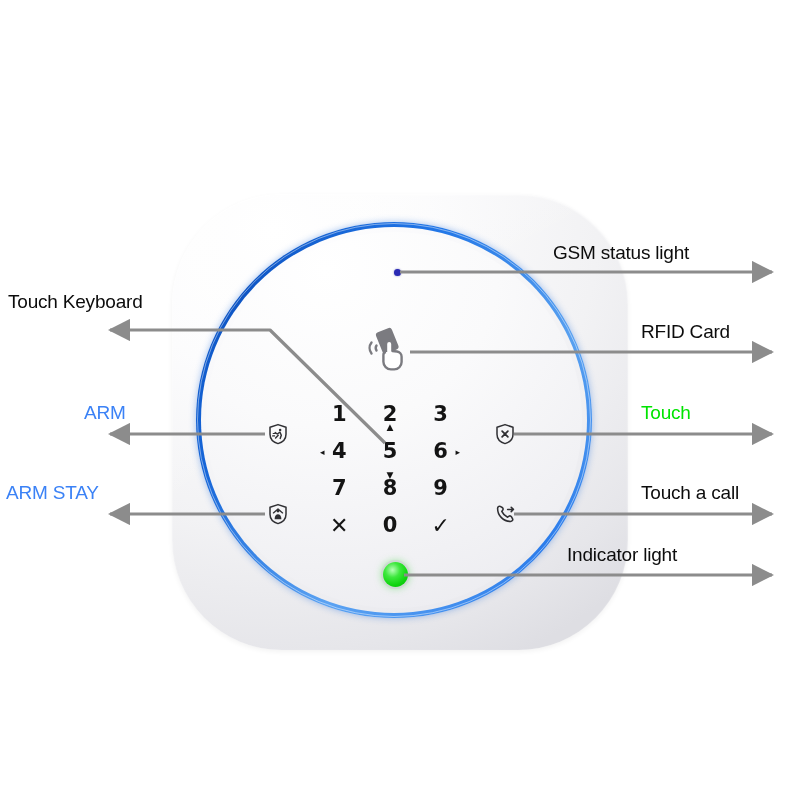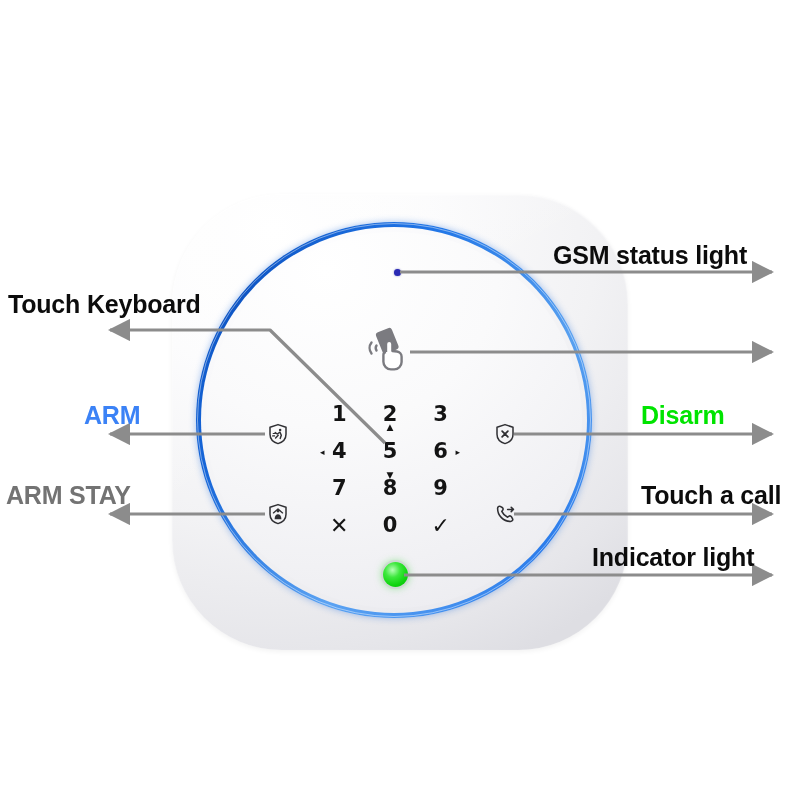--- a/index.html
+++ b/index.html
@@ -179,22 +179,22 @@
     left: 0; top: 0;
     width: 800px;
     height: 800px;
     pointer-events: none;
   }
 
   
   .label {
     position: absolute;
     font-family: "Liberation Sans", sans-serif;
-    font-weight: 700;
-    font-size: 25px;
+    font-weight: 400;
+    font-size: 19px;
     line-height: 1;
     white-space: nowrap;
     color: #0c0c0c;
     letter-spacing: -0.2px;
   }
   .label.right-side { text-align: left; }
   .label.left-side  { text-align: left; }
 </style>
 </head>
 <body>
@@ -326,26 +326,27 @@
 
     <path d="M 385 443 L 270 330 L 110 330" fill="none" stroke="#8c8c8c" stroke-width="3.2" stroke-linejoin="round" marker-end="url(#arrowL)"></path>
 
     <line x1="265" y1="434" x2="110" y2="434" stroke="#8c8c8c" stroke-width="3.2" marker-end="url(#arrowL)"></line>
 
     <line x1="265" y1="514" x2="110" y2="514" stroke="#8c8c8c" stroke-width="3.2" marker-end="url(#arrowL)"></line>
   </svg>
 
   <div class="label right-side" style="left:553px; top:243px;">GSM status light</div>
 
-
-  <div class="label right-side" style="left:641px; top:403px; color:#00e400;">Disarm</div>
+  <div class="label right-side" style="left:641px; top:322px;">RFID Card</div>
+
+  <div class="label right-side" style="left:641px; top:403px; color:#00e400;">Touch</div>
 
   <div class="label right-side" style="left:641px; top:483px;">Touch a call</div>
 
-  <div class="label right-side" style="left:567px; top:545px;margin-left:25px;">Indicator light</div>
+  <div class="label right-side" style="left:567px; top:545px;">Indicator light</div>
 
   <div class="label left-side" style="left:8px; top:292px;">Touch Keyboard</div>
 
   <div class="label left-side" style="left:84px; top:403px; color:#3b82f6;">ARM</div>
 
-  <div class="label left-side" style="left:6px; top:483px; color:#737373;">ARM STAY</div>
+  <div class="label left-side" style="left:6px; top:483px; color:#3b82f6;">ARM STAY</div>
 
 </div>
 
 </body></html>

